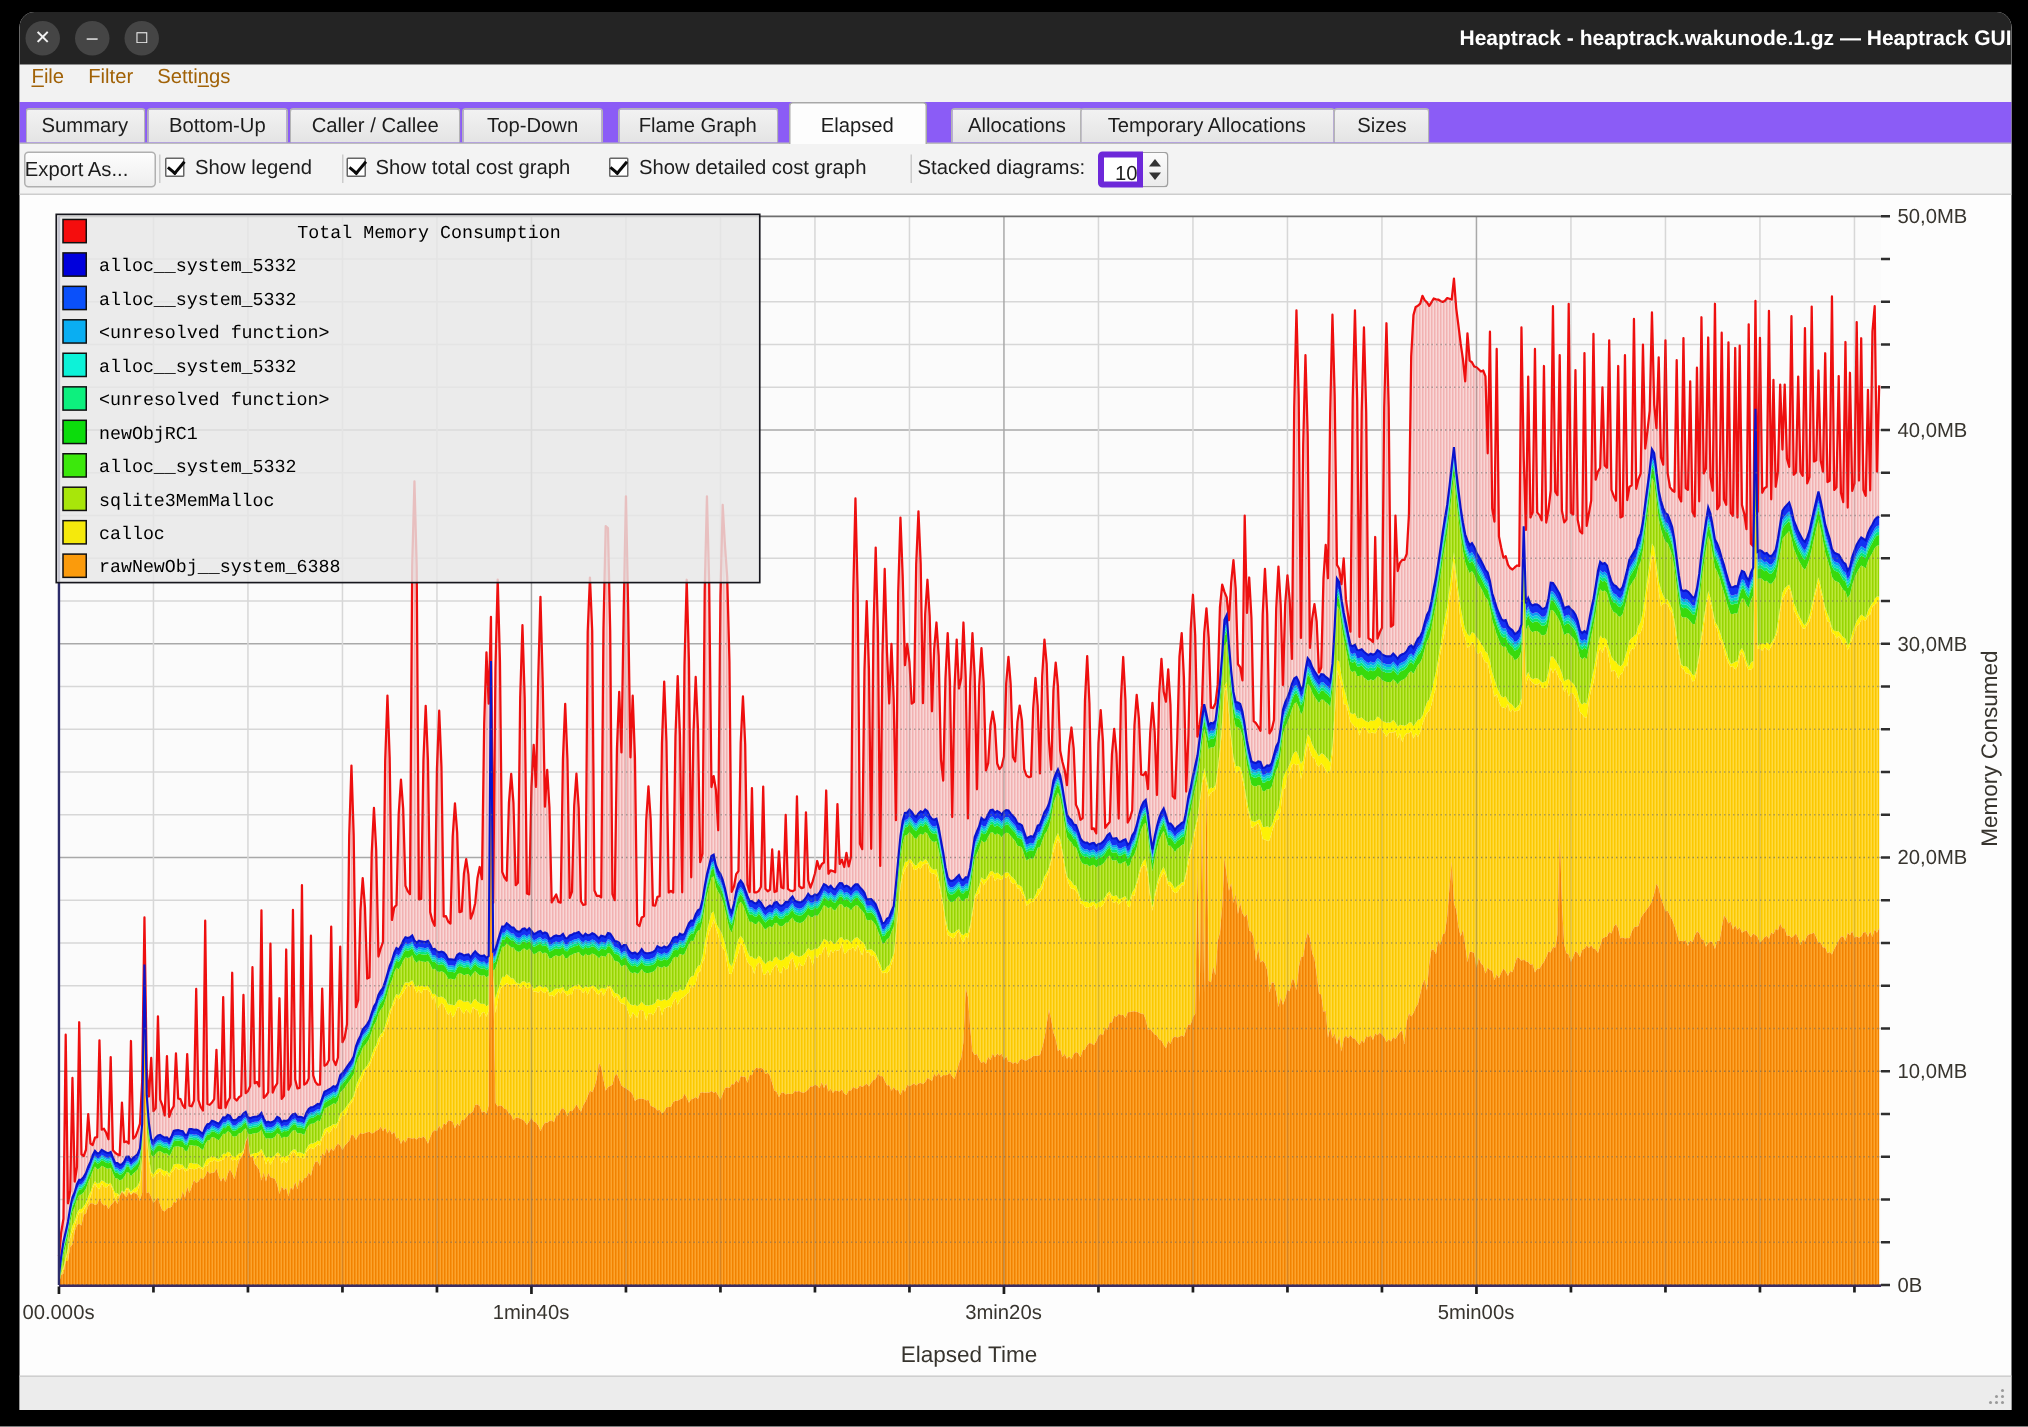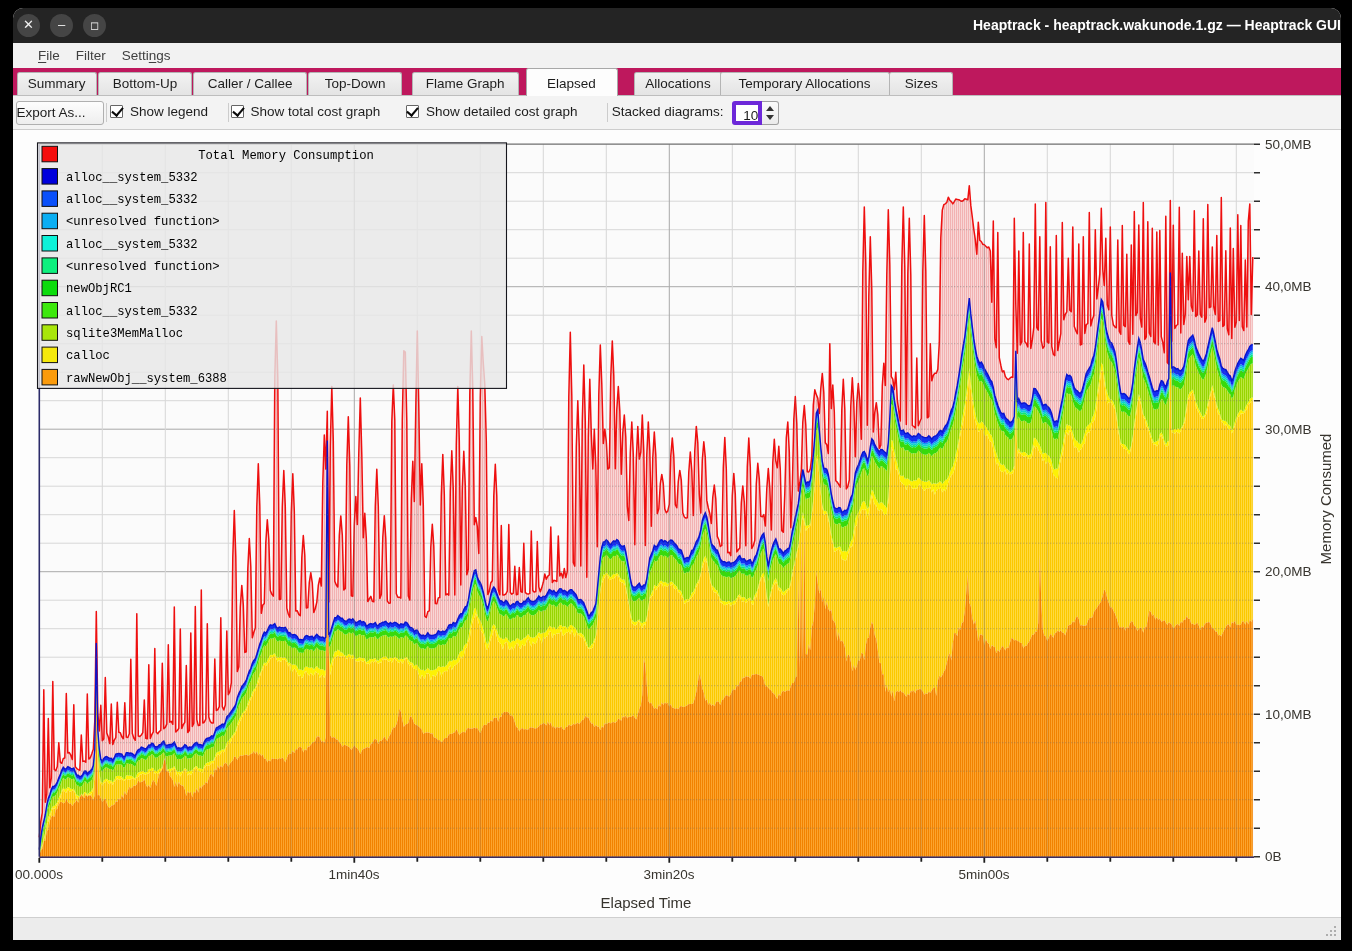--- a/index.html
+++ b/index.html
@@ -1,20 +1,20 @@
 <!DOCTYPE html>
 <html><head><meta charset="utf-8"><style>
 *{margin:0;padding:0;box-sizing:border-box}
 body{width:1352px;height:951px;background:#000;font-family:"Liberation Sans", sans-serif;position:relative;overflow:hidden}
 .win{position:absolute;left:13px;top:8px;width:1328px;height:932px;background:#fdfdfd;border-radius:10px 10px 0 0;overflow:hidden}
 .titlebar{height:35px;background:#242424;position:relative}
 .tbtn{position:absolute;top:6px;width:23px;height:23px;border-radius:50%;background:#454545;color:#f2f2f2;text-align:center;line-height:22px;font-size:13px}
 .title{color:#fff;font-weight:bold;font-size:14px;text-align:right;line-height:35px}
-.menubar{height:25px;background:#f2f2f2;font-size:13.5px;color:#404040;padding-left:25px;display:flex;gap:16px;align-items:center}
-.tabs{height:28px;background:#be185d;position:relative;border-bottom:1px solid #bdbdbd}
+.menubar{height:25px;background:#f2f2f2;font-size:13.5px;color:#a16207;padding-left:8px;display:flex;gap:16px;align-items:flex-start}
+.tabs{height:28px;background:#8b5cf6;position:relative;border-bottom:1px solid #bdbdbd}
 .tab{position:absolute;bottom:0;box-sizing:border-box;height:23px;border:1px solid #b4b4b4;border-bottom:none;background:linear-gradient(#f2f2f2,#e4e4e4);font-size:13.5px;color:#1d1d1d;line-height:22px;border-radius:2.5px 2.5px 0 0;text-align:center}
 .tab.active{height:28px;background:#fdfdfd;line-height:29px;border-color:#a8a8a8;z-index:2;bottom:-1px}
 .toolbar{height:34px;background:#f3f3f3;border-bottom:1px solid #cdcdcd;position:relative;font-size:13.5px;color:#1d1d1d}
 .btn{position:absolute;top:4.5px;box-sizing:border-box;height:24px;border:1px solid #b0b0b0;border-radius:3px;background:linear-gradient(#fdfdfd,#eee);font-size:13.5px;text-align:left;line-height:22px}
 .cb{position:absolute;top:9px;width:13px;height:13px;box-sizing:border-box;border:1.2px solid #666;border-radius:1px;background:#fff}
 .cb:after{content:"";position:absolute;left:2.8px;top:-1.5px;width:5.2px;height:9px;border:solid #0a0a0a;border-width:0 2.1px 2.1px 0;transform:rotate(40deg)}
 .lab{position:absolute;top:8px}
 .sep{position:absolute;top:7px;width:1px;height:19px;background:#ccc}
 .spinv{position:absolute;top:4.5px;box-sizing:border-box;height:24px;border:4px solid #6d28d9;border-radius:3px 0 0 3px;background:#fff;width:30px;text-align:right;line-height:22px}
 .spinb{position:absolute;top:4.5px;box-sizing:border-box;height:24px;width:17px;border:1px solid #a0a0a0;border-left:none;border-radius:0 3px 3px 0;background:linear-gradient(#fbfbfb,#ebebeb)}

